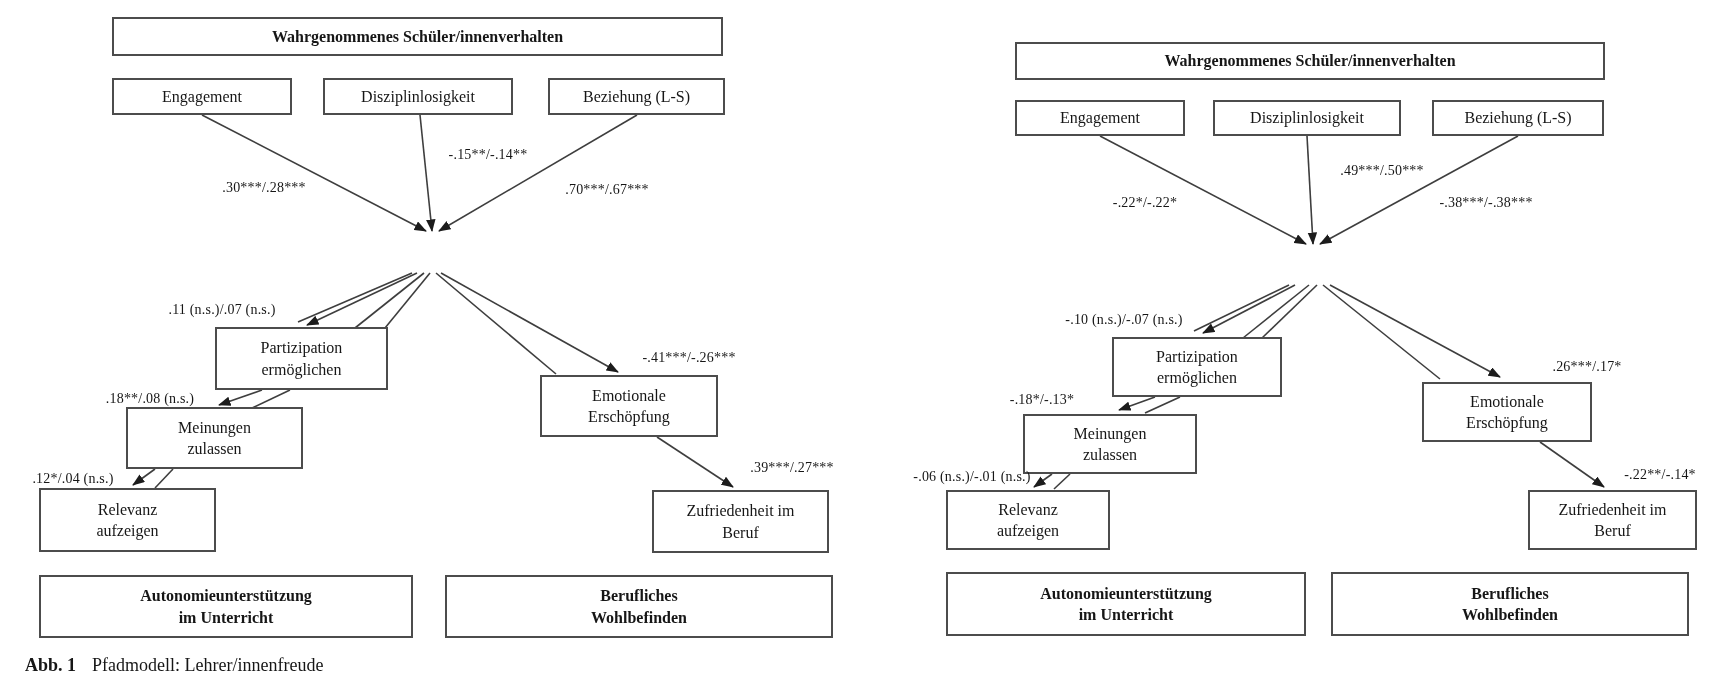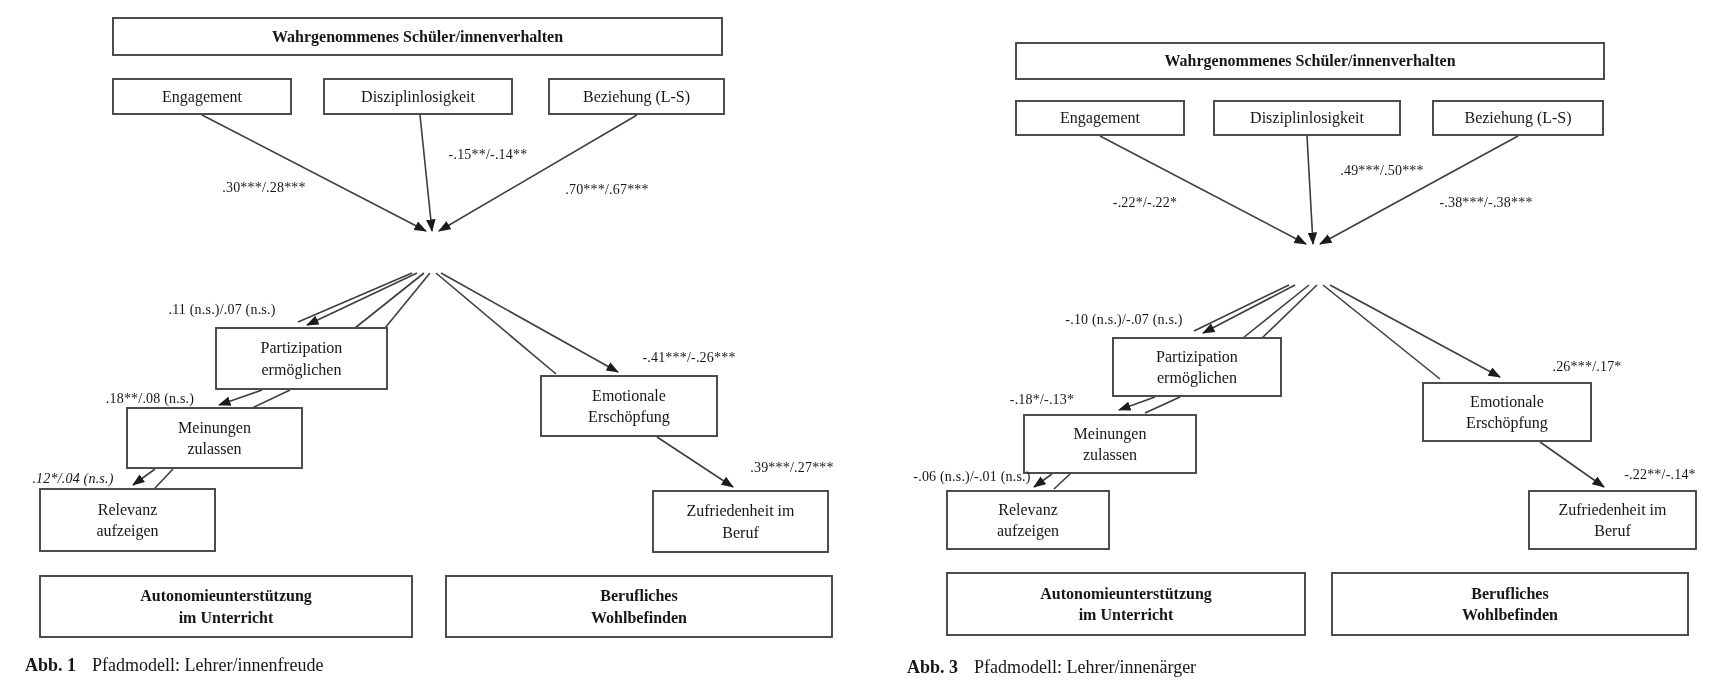--- a/index.html
+++ b/index.html
@@ -89,21 +89,21 @@
     <div class="node" style="left: 39px; top: 488px; width: 177px; height: 64px;">Relevanz<br>aufzeigen</div>
     <div class="node" style="left: 540px; top: 375px; width: 178px; height: 62px;">Emotionale<br>Erschöpfung</div>
     <div class="node" style="left: 652px; top: 490px; width: 177px; height: 63px;">Zufriedenheit im<br>Beruf</div>
     <div class="node bold" style="left: 39px; top: 575px; width: 374px; height: 63px;">Autonomieunterstützung<br>im Unterricht</div>
     <div class="node bold" style="left: 445px; top: 575px; width: 388px; height: 63px;">Berufliches<br>Wohlbefinden</div>
     <div class="coef" title="Engagement → Freude" style="left: 264px; top: 188px;">.30***/.28***</div>
     <div class="coef" title="Disziplinlosigkeit → Freude" style="left: 488px; top: 155px;">-.15**/-.14**</div>
     <div class="coef" title="Beziehung (L-S) → Freude" style="left: 607px; top: 190px;">.70***/.67***</div>
     <div class="coef" title="Freude → Partizipation ermöglichen" style="left: 222px; top: 310px;">.11 (n.s.)/.07 (n.s.)</div>
     <div class="coef" title="Freude → Meinungen zulassen" style="left: 150px; top: 399px;">.18**/.08 (n.s.)</div>
-    <div class="coef" title="Freude → Relevanz aufzeigen" style="left: 73px; top: 479px; font-style: italic;">.12*/.04 (n.s.)</div>
+    <div class="coef" title="Freude → Relevanz aufzeigen" style="left: 73px; top: 479px;">.12*/.04 (n.s.)</div>
     <div class="coef" title="Freude → Emotionale Erschöpfung" style="left: 689px; top: 358px; font-family: Liberation Serif, serif;">-.41***/-.26***</div>
     <div class="coef" title="Emotionale Erschöpfung → Zufriedenheit im Beruf" style="left: 792px; top: 468px;">.39***/.27***</div>
     <div class="caption" style="left: 25px; top: 655px;"><span class="cap-label">Abb. 1</span><span>Pfadmodell: Lehrer/innenfreude</span></div>
     <div class="node bold" style="left: 1015px; top: 42px; width: 590px; height: 38px;">Wahrgenommenes Schüler/innenverhalten</div>
     <div class="node" style="left: 1015px; top: 100px; width: 170px; height: 36px;">Engagement</div>
     <div class="node" style="left: 1213px; top: 100px; width: 188px; height: 36px;">Disziplinlosigkeit</div>
     <div class="node" style="left: 1432px; top: 100px; width: 172px; height: 36px;">Beziehung (L-S)</div>
     <div class="node" style="left: 1112px; top: 337px; width: 170px; height: 60px;">Partizipation<br>ermöglichen</div>
     <div class="node" style="left: 1023px; top: 414px; width: 174px; height: 60px;">Meinungen<br>zulassen</div>
     <div class="node" style="left: 946px; top: 490px; width: 164px; height: 60px;">Relevanz<br>aufzeigen</div>
@@ -112,14 +112,13 @@
     <div class="node bold" style="left: 946px; top: 572px; width: 360px; height: 64px;">Autonomieunterstützung<br>im Unterricht</div>
     <div class="node bold" style="left: 1331px; top: 572px; width: 358px; height: 64px;">Berufliches<br>Wohlbefinden</div>
     <div class="coef" title="Engagement → Ärger" style="left: 1145px; top: 203px;">-.22*/-.22*</div>
     <div class="coef" title="Disziplinlosigkeit → Ärger" style="left: 1382px; top: 171px;">.49***/.50***</div>
     <div class="coef" title="Beziehung (L-S) → Ärger" style="left: 1486px; top: 203px;">-.38***/-.38***</div>
     <div class="coef" title="Ärger → Partizipation ermöglichen" style="left: 1124px; top: 320px;">-.10 (n.s.)/-.07 (n.s.)</div>
     <div class="coef" title="Ärger → Meinungen zulassen" style="left: 1042px; top: 400px;">-.18*/-.13*</div>
     <div class="coef" title="Ärger → Relevanz aufzeigen" style="left: 972px; top: 477px;">-.06 (n.s.)/-.01 (n.s.)</div>
     <div class="coef" title="Ärger → Emotionale Erschöpfung" style="left: 1587px; top: 367px;">.26***/.17*</div>
     <div class="coef" title="Emotionale Erschöpfung → Zufriedenheit im Beruf" style="left: 1660px; top: 475px;">-.22**/-.14*</div>
-    <div class="caption" style="left: 907px; top: 657px;"><span class="cap-label">Abb. 3</span><span>Pfadmodell: Lehrer/innenärger</span></div>
   </div>
 
 </body></html>

